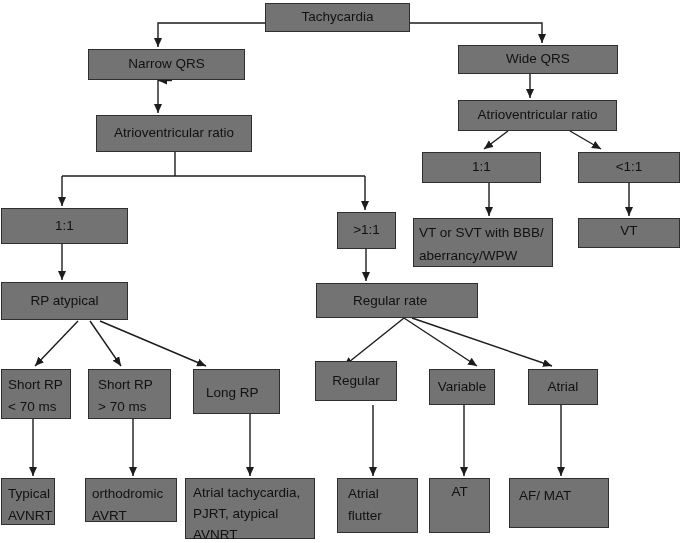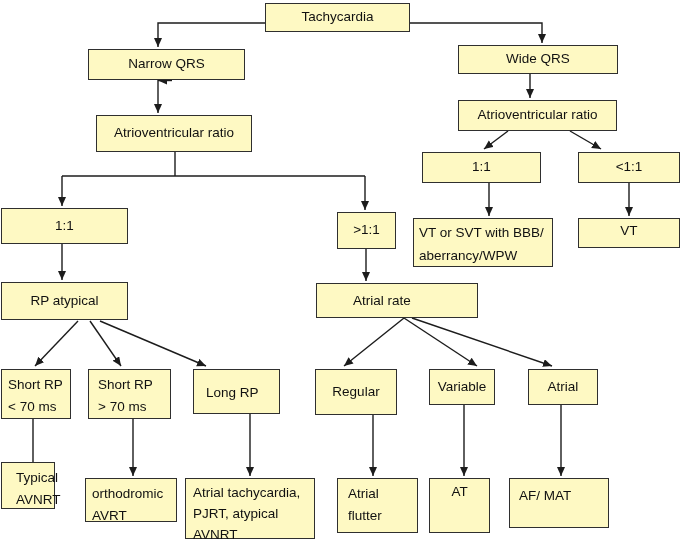--- a/index.html
+++ b/index.html
@@ -15,21 +15,21 @@
   .connectors {
     position: absolute;
     left: 0; top: 0;
     width: 685px; height: 543px;
     z-index: 1;
   }
   .node {
     position: absolute;
     box-sizing: border-box;
     border: 1.5px solid #2f2f2f;
-    background: #fef9c3;
+    background: #737373;
     font-size: 13.5px;
     white-space: pre-line;
     z-index: 2;
   }
   .c {            
     display: flex;
     align-items: center;
     justify-content: center;
     text-align: center;
     line-height: 1.1;
@@ -97,35 +97,35 @@
   <div class="node c" style="left:1px;top:282px;width:127px;height:38px">RP atypical</div>
 
   <div class="node tl" style="left:1px;top:369px;width:70px;height:50px;padding-left:6px">Short RP
 &lt; 70 ms</div>
 
   <div class="node tl" style="left:88px;top:369px;width:83px;height:50px;padding-left:9px">Short RP
 &gt; 70 ms</div>
 
   <div class="node tl" style="left:193px;top:369px;width:87px;height:45px;padding-left:12px;padding-top:12px">Long RP</div>
 
-  <div class="node tl" style="left:1px;top:462px;width:54px;height:47px;padding-left:14px">Typical
+  <div class="node tl" style="left:1px;top:478px;width:54px;height:47px;padding-left:6px">Typical
 AVNRT</div>
 
   <div class="node tl" style="left:85px;top:478px;width:92px;height:44px;padding-left:6px">orthodromic
 AVRT</div>
 
   <div class="node tl" style="left:185px;top:478px;width:130px;height:61px;padding-left:7px;padding-top:3px;line-height:21px">Atrial tachycardia,
 PJRT, atypical
 AVNRT</div>
 
   <div class="node c" style="left:337px;top:212px;width:59px;height:37px">&gt;1:1</div>
 
-  <div class="node" style="left:316px;top:283px;width:162px;height:35px;padding:9px 0 0 36px">Atrial rate</div>
+  <div class="node" style="left:316px;top:283px;width:162px;height:35px;padding:9px 0 0 36px">Regular rate</div>
 
-  <div class="node c" style="left:315px;top:369px;width:82px;height:46px">Regular</div>
+  <div class="node c" style="left:315px;top:361px;width:82px;height:40px">Regular</div>
 
   <div class="node c" style="left:429px;top:369px;width:66px;height:36px">Variable</div>
 
   <div class="node c" style="left:528px;top:369px;width:70px;height:36px">Atrial</div>
 
   <div class="node tl" style="left:337px;top:478px;width:81px;height:55px;padding-left:10px;line-height:22px">Atrial
 flutter</div>
 
   <div class="node tc" style="left:429px;top:478px;width:61px;height:55px">AT</div>
 

